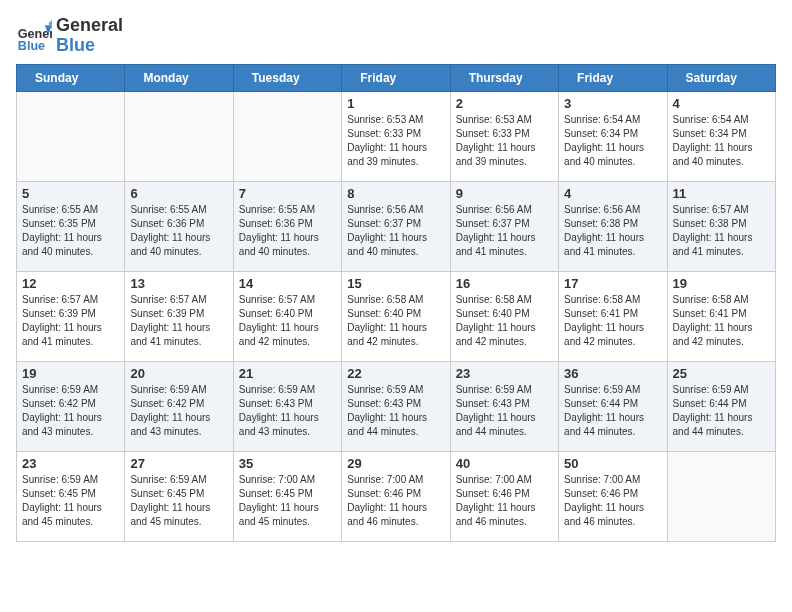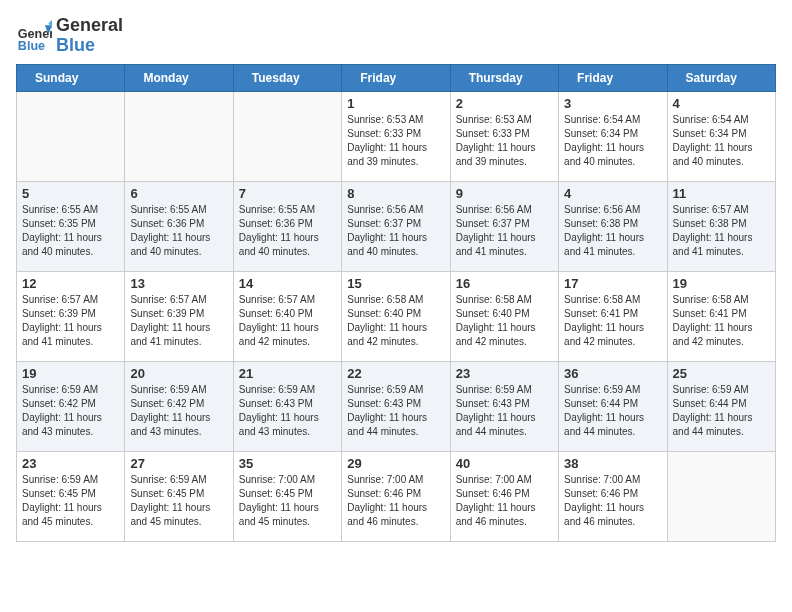--- a/index.html
+++ b/index.html
@@ -304,21 +304,21 @@
 Sunset: 6:46 PM
 Daylight: 11 hours and 46 minutes.</div>
         </td>
         <td>
           <span class="day-number">40</span>
           <div class="cell-text" style="white-space: pre-line;">Sunrise: 7:00 AM
 Sunset: 6:46 PM
 Daylight: 11 hours and 46 minutes.</div>
         </td>
         <td>
-          <span class="day-number">38</span>
+          <span class="day-number">50</span>
           <div class="cell-text" style="white-space: pre-line;">Sunrise: 7:00 AM
 Sunset: 6:46 PM
 Daylight: 11 hours and 46 minutes.</div>
         </td>
         <td class="empty"></td>
       </tr>
     </tbody>
 </table>
 
 </body></html>

